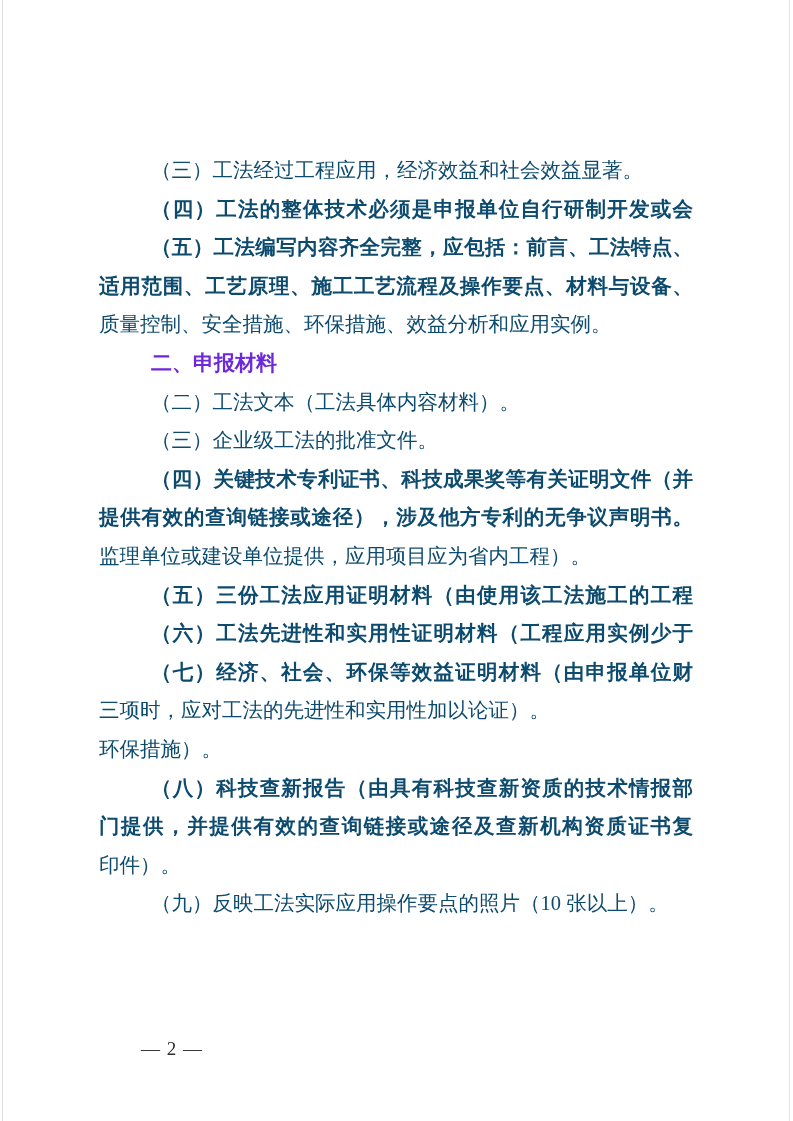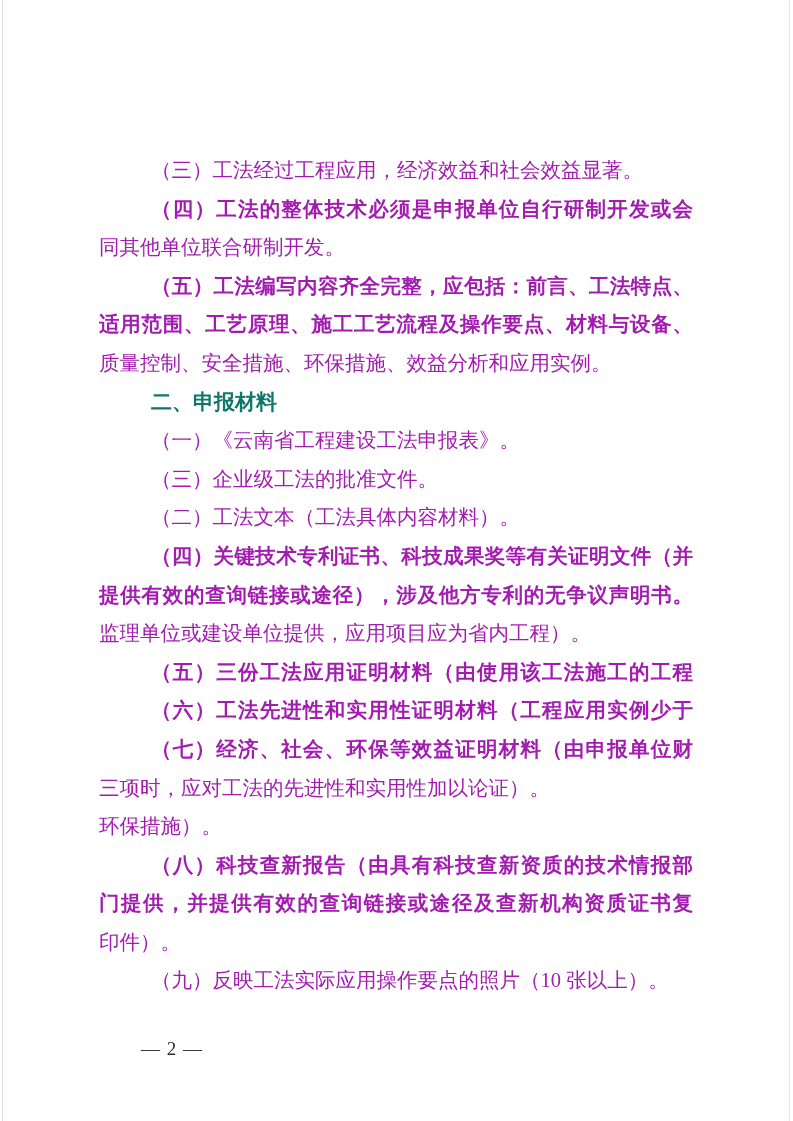--- a/index.html
+++ b/index.html
@@ -40,36 +40,36 @@
   .content {
     position: absolute;
     left: 99px;
     top: 151px;
     width: 594px;
   }
   .line {
     font-size: 20.5px;
     line-height: 38.6px;
     height: 38.6px;
-    color: #a21caf;
+    color: #0c4a6e;
     white-space: normal;
     text-align: justify;
     text-align-last: left;
   }
   .line.indent {
     text-indent: 52px;
   }
   .line.justify {
     text-align-last: justify;
     font-weight: bold;
   }
   .line.heading {
     font-family: "Liberation Sans", "DejaVu Sans", sans-serif;
     font-weight: 700;
-    color: #0f766e;
+    color: #6d28d9;
     font-size: 21px;
   }
   .page-number {
     position: absolute;
     left: 141px;
     top: 1038px;
     font-size: 19px;
     color: #2e2e2e;
     letter-spacing: 1px;
     font-family: "Liberation Serif", "DejaVu Serif", serif;
@@ -78,28 +78,26 @@
 </head>
 <body>
 
 <div class="page">
   <div class="edge-left"></div>
   <div class="edge-right"></div>
 
   <main class="content" id="content">
       <div class="line body indent">（三）工法经过工程应用，经济效益和社会效益显著。</div>
       <div class="line body indent justify">（四）工法的整体技术必须是申报单位自行研制开发或会</div>
-      <div class="line body">同其他单位联合研制开发。</div>
       <div class="line body indent justify">（五）工法编写内容齐全完整，应包括：前言、工法特点、</div>
       <div class="line body justify">适用范围、工艺原理、施工工艺流程及操作要点、材料与设备、</div>
       <div class="line body">质量控制、安全措施、环保措施、效益分析和应用实例。</div>
       <div class="line heading indent">二、申报材料</div>
-      <div class="line body indent">（一）《云南省工程建设工法申报表》。</div>
+      <div class="line body indent">（二）工法文本（工法具体内容材料）。</div>
       <div class="line body indent">（三）企业级工法的批准文件。</div>
-      <div class="line body indent">（二）工法文本（工法具体内容材料）。</div>
       <div class="line body indent justify">（四）关键技术专利证书、科技成果奖等有关证明文件（并</div>
       <div class="line body justify">提供有效的查询链接或途径），涉及他方专利的无争议声明书。</div>
       <div class="line body">监理单位或建设单位提供，应用项目应为省内工程）。</div>
       <div class="line body indent justify">（五）三份工法应用证明材料（由使用该工法施工的工程</div>
       <div class="line body indent justify">（六）工法先进性和实用性证明材料（工程应用实例少于</div>
       <div class="line body indent justify">（七）经济、社会、环保等效益证明材料（由申报单位财</div>
       <div class="line body">三项时，应对工法的先进性和实用性加以论证）。</div>
       <div class="line body">环保措施）。</div>
       <div class="line body indent justify">（八）科技查新报告（由具有科技查新资质的技术情报部</div>
       <div class="line body justify">门提供，并提供有效的查询链接或途径及查新机构资质证书复</div>

